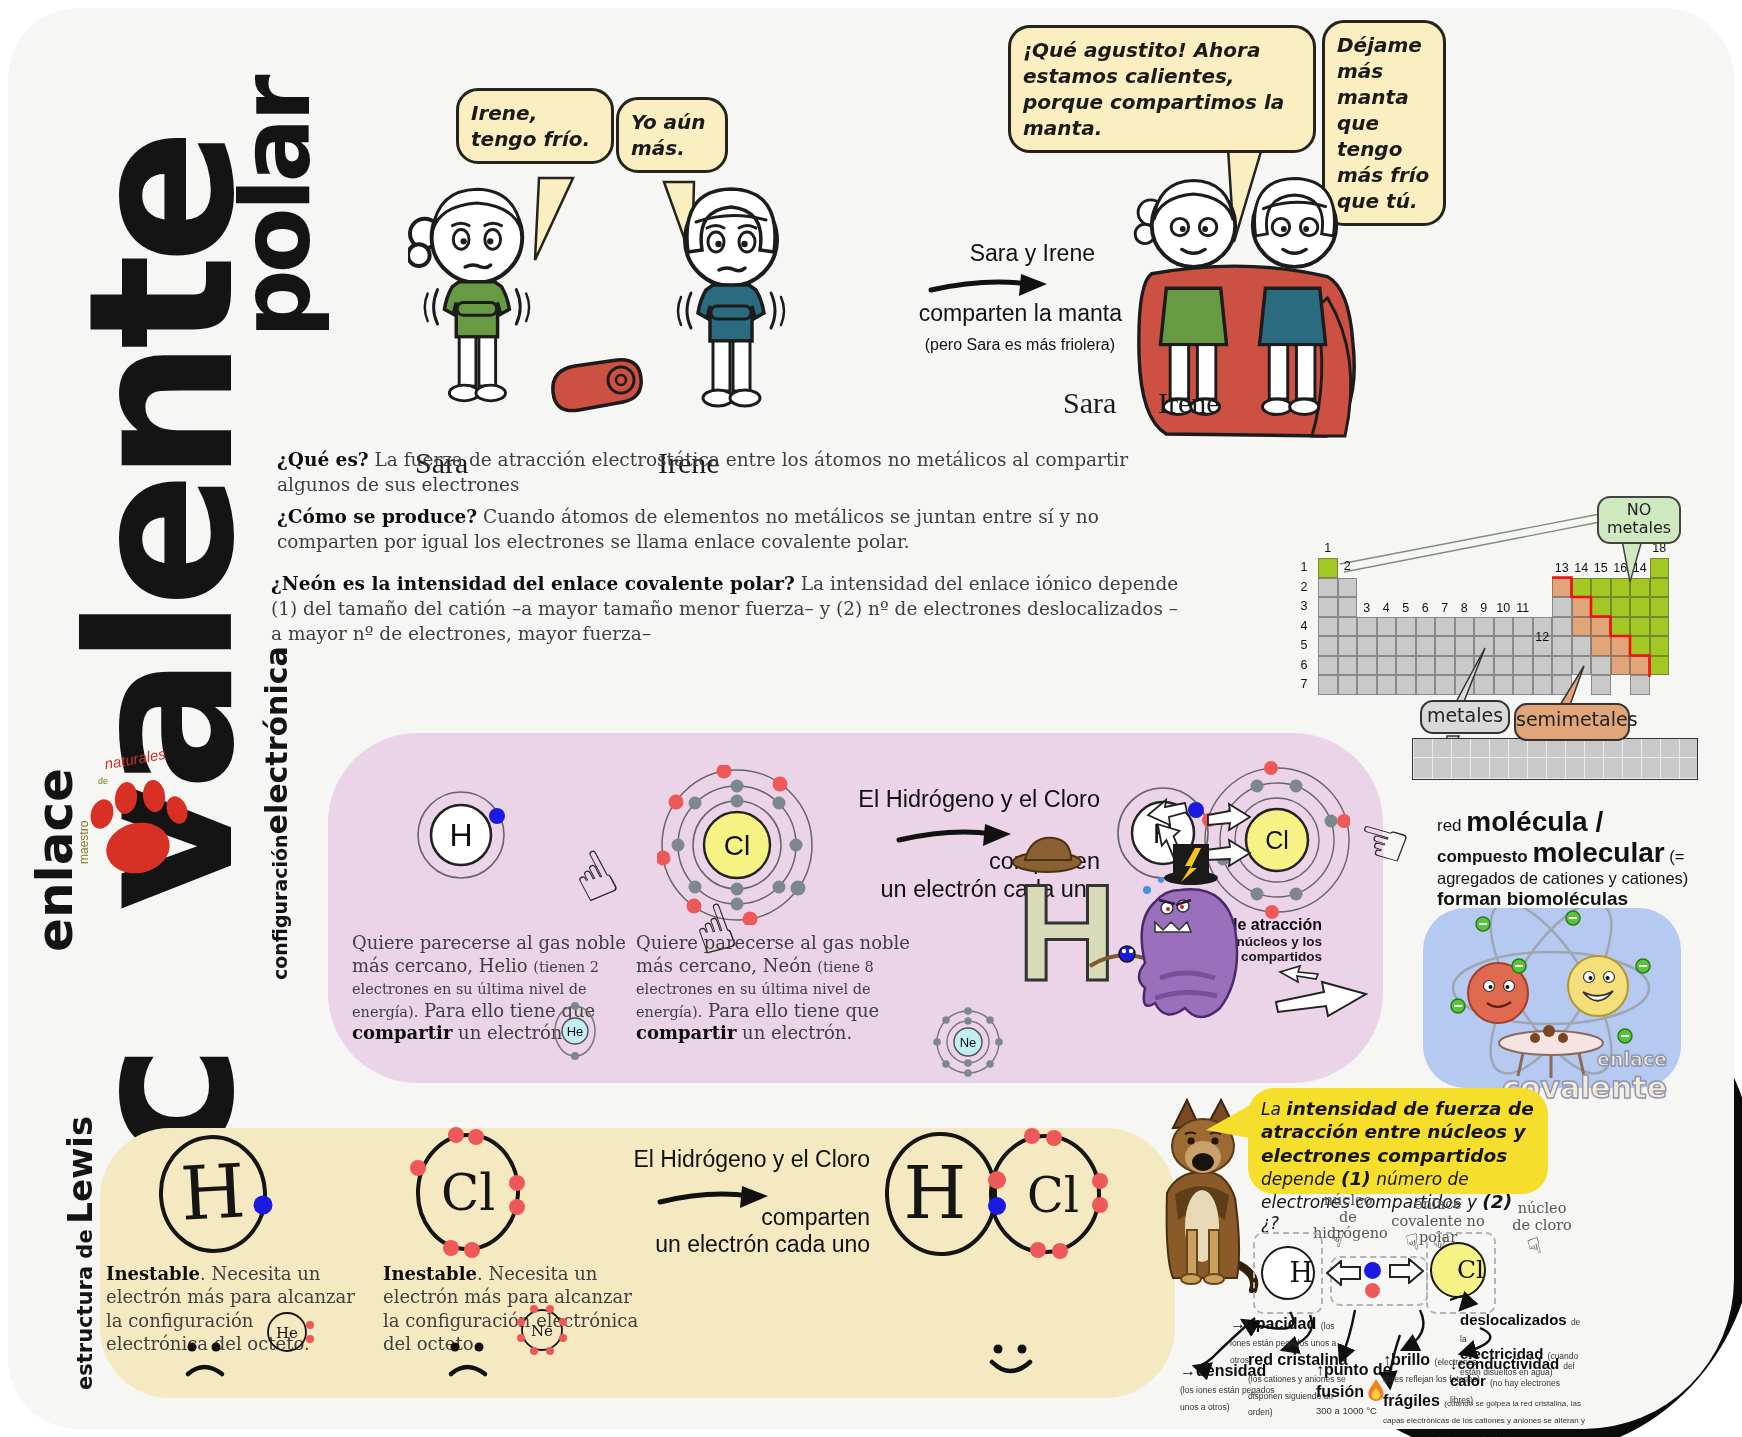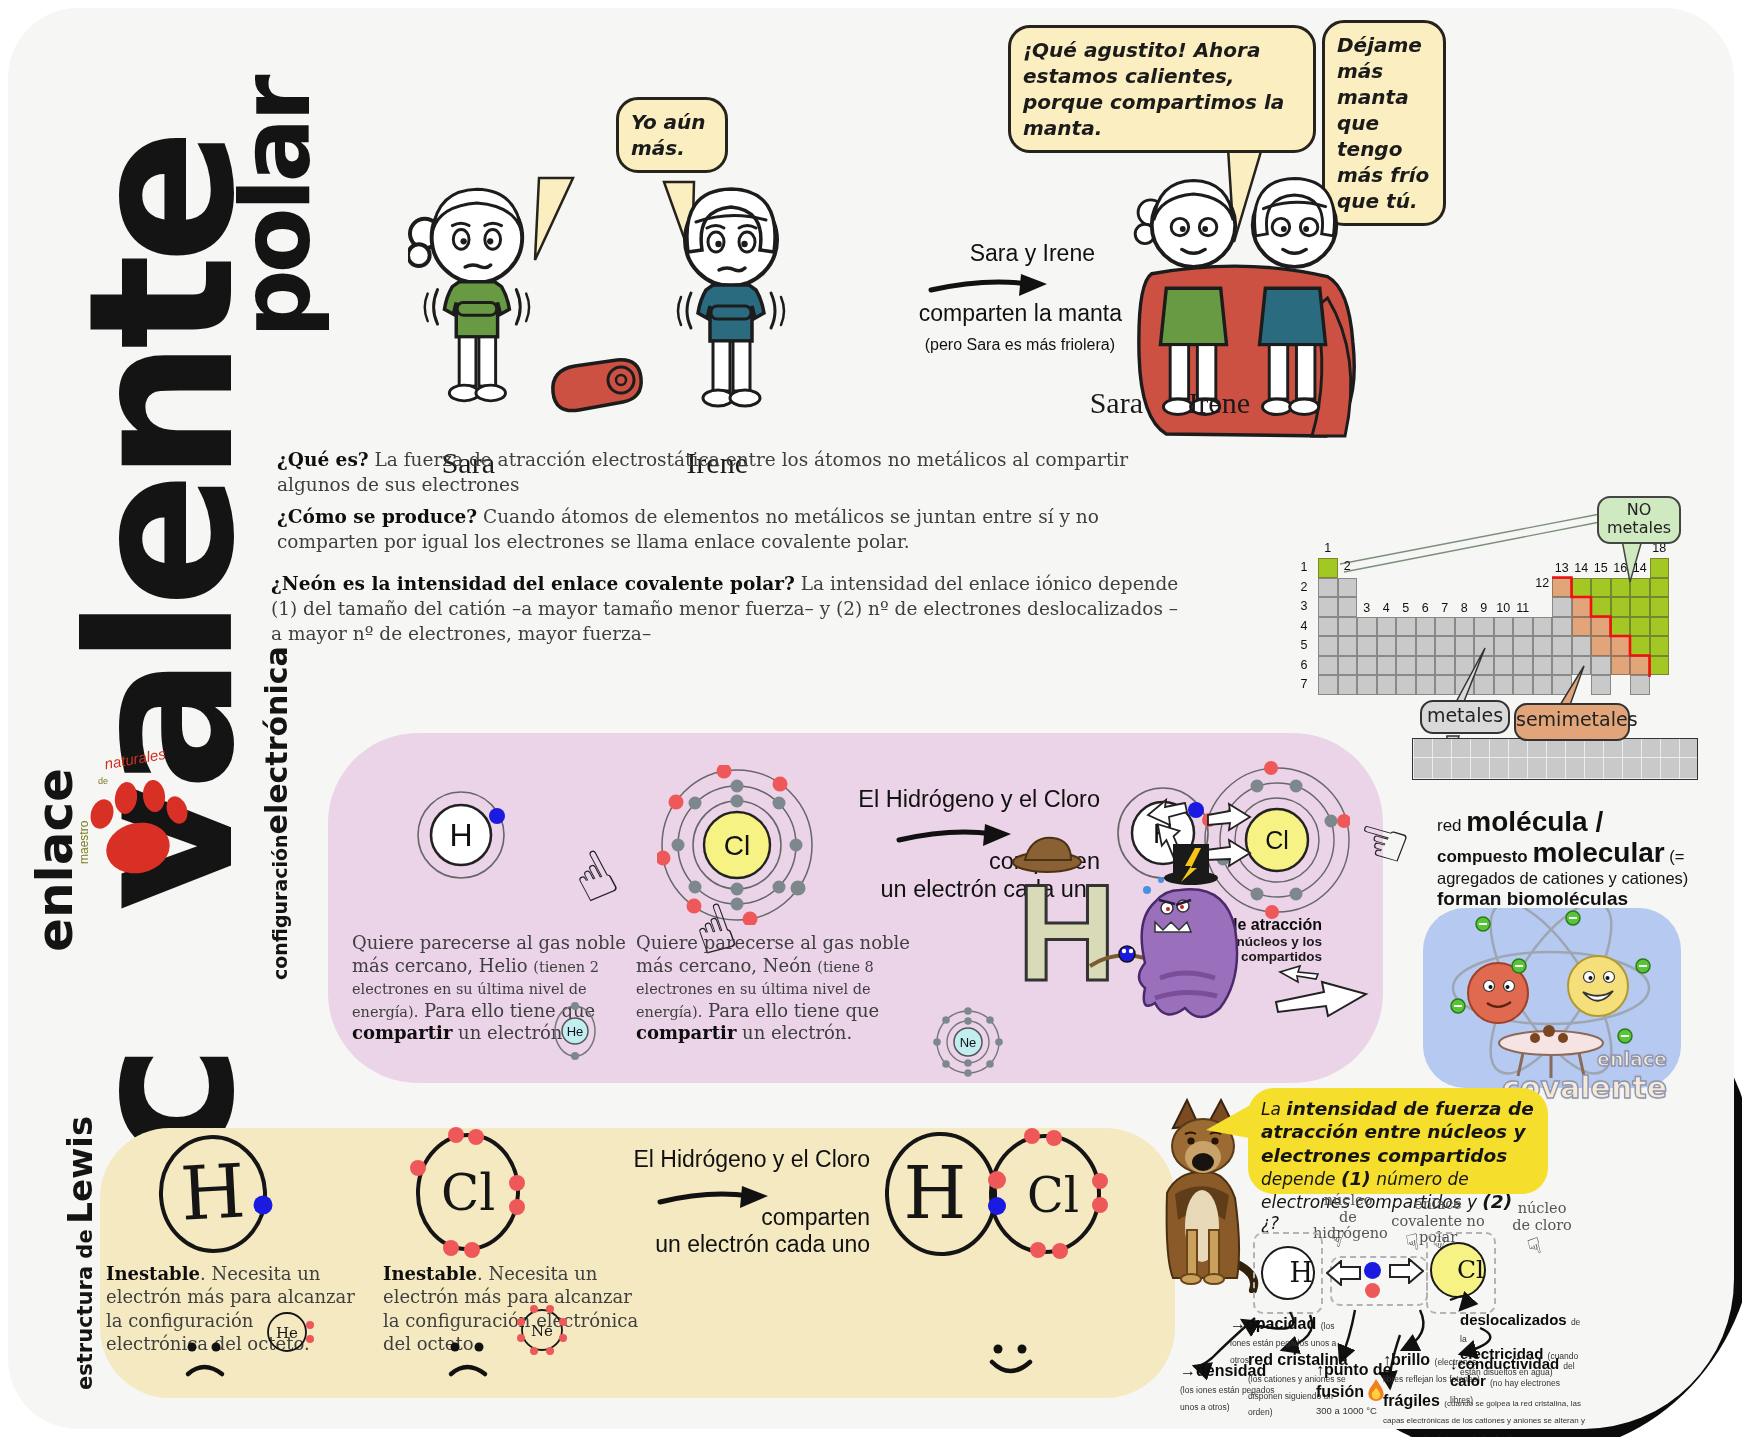--- a/index.html
+++ b/index.html
@@ -6,21 +6,21 @@
 body{background:#fff}
 .canvas{position:relative;width:1742px;height:1437px;background:#fff;overflow:hidden;font-family:"Liberation Sans",sans-serif}
 .abs{position:absolute}
 .blackc{position:absolute;right:-14px;bottom:-18px;width:480px;height:510px;background:#0b0b0b;border-radius:46%}
 .card{position:absolute;left:8px;top:8px;right:8px;bottom:8px;background:#f6f6f4;border-radius:70px 70px 150px 70px}
 .rot{position:absolute;transform-origin:0 0;transform:rotate(-90deg);white-space:nowrap;line-height:1;font-weight:bold;color:#141414;font-family:"DejaVu Sans",sans-serif}
 .bub{position:absolute;background:#fbeec0;border:3px solid #26231c;border-radius:22px;padding:9px 12px;font-family:"DejaVu Sans",sans-serif;font-style:italic;font-weight:600;color:#1b1b1b;font-size:20px;line-height:1.3}
 .hand{font-family:"DejaVu Serif",serif;color:#3f3f3f}
 .hand b{color:#0e0e0e}
 .hsm{font-size:14.5px}
-.serifl{position:absolute;font-family:"Liberation Serif",serif;font-size:30px;color:#1a1a1a;text-align:right}
+.serifl{position:absolute;font-family:"Liberation Serif",serif;font-size:30px;color:#1a1a1a;text-align:left}
 .ctr{text-align:right}
 .sansh{position:absolute;font-family:"Liberation Sans",sans-serif;color:#111;font-weight:500}
 .pt-num{position:absolute;font-size:12.5px;color:#111;text-align:center;font-family:"Liberation Sans",sans-serif}
 .ptcell{position:absolute;width:19.5px;height:19.5px;border:1px solid rgba(60,60,60,.45)}
 .ptg{background:#a3c823}.ptm{background:#c9c9c9}.pts{background:#e2a57a}
 .lblbub{position:absolute;border:2px solid #333;border-radius:13px;text-align:center;font-family:"DejaVu Sans",sans-serif;color:#222;line-height:1.1}
 .pinkp{position:absolute;left:328px;top:733px;width:1055px;height:350px;background:#ebd3e8;border-radius:90px}
 .lewisp{position:absolute;left:100px;top:1128px;width:1075px;height:270px;background:#f5e9c2;border-radius:70px}
 .bluebox{position:absolute;left:1423px;top:908px;width:258px;height:180px;background:#b5c9f1;border-radius:42px}
 .ybub{position:absolute;left:1248px;top:1088px;width:300px;height:106px;background:#f6df2c;border-radius:26px;padding:9px 13px;font-family:"DejaVu Sans",sans-serif;font-style:italic;color:#151515;font-size:17px;line-height:1.25}
@@ -60,20 +60,21 @@
   <svg class="abs" style="left:660px;top:180px" width="42" height="82">
       <polygon points="4,2 34,2 32,80" fill="#fbeec0" stroke="#26231c" stroke-width="2.5"></polygon>
     </svg>
   <svg class="abs" style="left:1222px;top:146px" width="46" height="98">
       <polygon points="6,2 40,2 12,96" fill="#fbeec0" stroke="#26231c" stroke-width="2.5"></polygon>
     </svg>
   <svg class="abs" style="left:1286px;top:146px" width="112" height="92">
       <polygon points="78,4 108,4 4,90" fill="#fbeec0" stroke="#26231c" stroke-width="2.5"></polygon>
     </svg>
 
+  <div class="bub" style="left:456px;top:88px;width:158px">Irene, tengo frío.</div>
   <div class="bub" style="left:616px;top:97px;width:112px">Yo aún más.</div>
   <div class="bub" style="left:1322px;top:20px;width:124px">Déjame más manta que tengo más frío que tú.</div>
   <div class="bub" style="left:1008px;top:25px;width:308px">¡Qué agustito! Ahora estamos calientes, porque compartimos la manta.</div>
 
   <svg class="abs" style="left:408px;top:175px" width="128" height="244" viewBox="0 0 130 245">
     <g stroke="#1c1c1c" stroke-width="4" fill="none" stroke-linecap="round">
       <circle cx="17" cy="58" r="15" fill="#fff"></circle>
         <circle cx="11" cy="80" r="11" fill="#fff"></circle>
       <circle cx="70" cy="62" r="46" fill="#fff"></circle>
       <path d="M25,55 Q30,14 70,13 Q110,14 115,55 Q108,30 70,27 Q32,30 25,55 Z" fill="#fff" stroke-width="3"></path>
@@ -282,21 +283,21 @@
   <div class="pt-num" style="left:1649.5px;top:541px;width:19.5px">18</div>
   <div class="pt-num" style="left:1357px;top:601px;width:19.5px">3</div>
   <div class="pt-num" style="left:1376.5px;top:601px;width:19.5px">4</div>
   <div class="pt-num" style="left:1396px;top:601px;width:19.5px">5</div>
   <div class="pt-num" style="left:1415.5px;top:601px;width:19.5px">6</div>
   <div class="pt-num" style="left:1435px;top:601px;width:19.5px">7</div>
   <div class="pt-num" style="left:1454.5px;top:601px;width:19.5px">8</div>
   <div class="pt-num" style="left:1474px;top:601px;width:19.5px">9</div>
   <div class="pt-num" style="left:1493.5px;top:601px;width:19.5px">10</div>
   <div class="pt-num" style="left:1513px;top:601px;width:19.5px">11</div>
-  <div class="pt-num" style="left:1532.5px;top:576px;width:19.5px">12</div>
+  <div class="pt-num" style="left:1532.5px;top:630px;width:19.5px">12</div>
   <div class="pt-num" style="left:1552px;top:561px;width:19.5px">13</div>
   <div class="pt-num" style="left:1571.5px;top:561px;width:19.5px">14</div>
   <div class="pt-num" style="left:1591px;top:561px;width:19.5px">15</div>
   <div class="pt-num" style="left:1610.5px;top:561px;width:19.5px">16</div>
   <div class="pt-num" style="left:1630px;top:561px;width:19.5px">14</div>
   <div class="pt-num" style="left:1296px;top:560px;width:16px">1</div>
   <div class="pt-num" style="left:1296px;top:580px;width:16px">2</div>
   <div class="pt-num" style="left:1296px;top:599px;width:16px">3</div>
   <div class="pt-num" style="left:1296px;top:619px;width:16px">4</div>
   <div class="pt-num" style="left:1296px;top:638px;width:16px">5</div>

